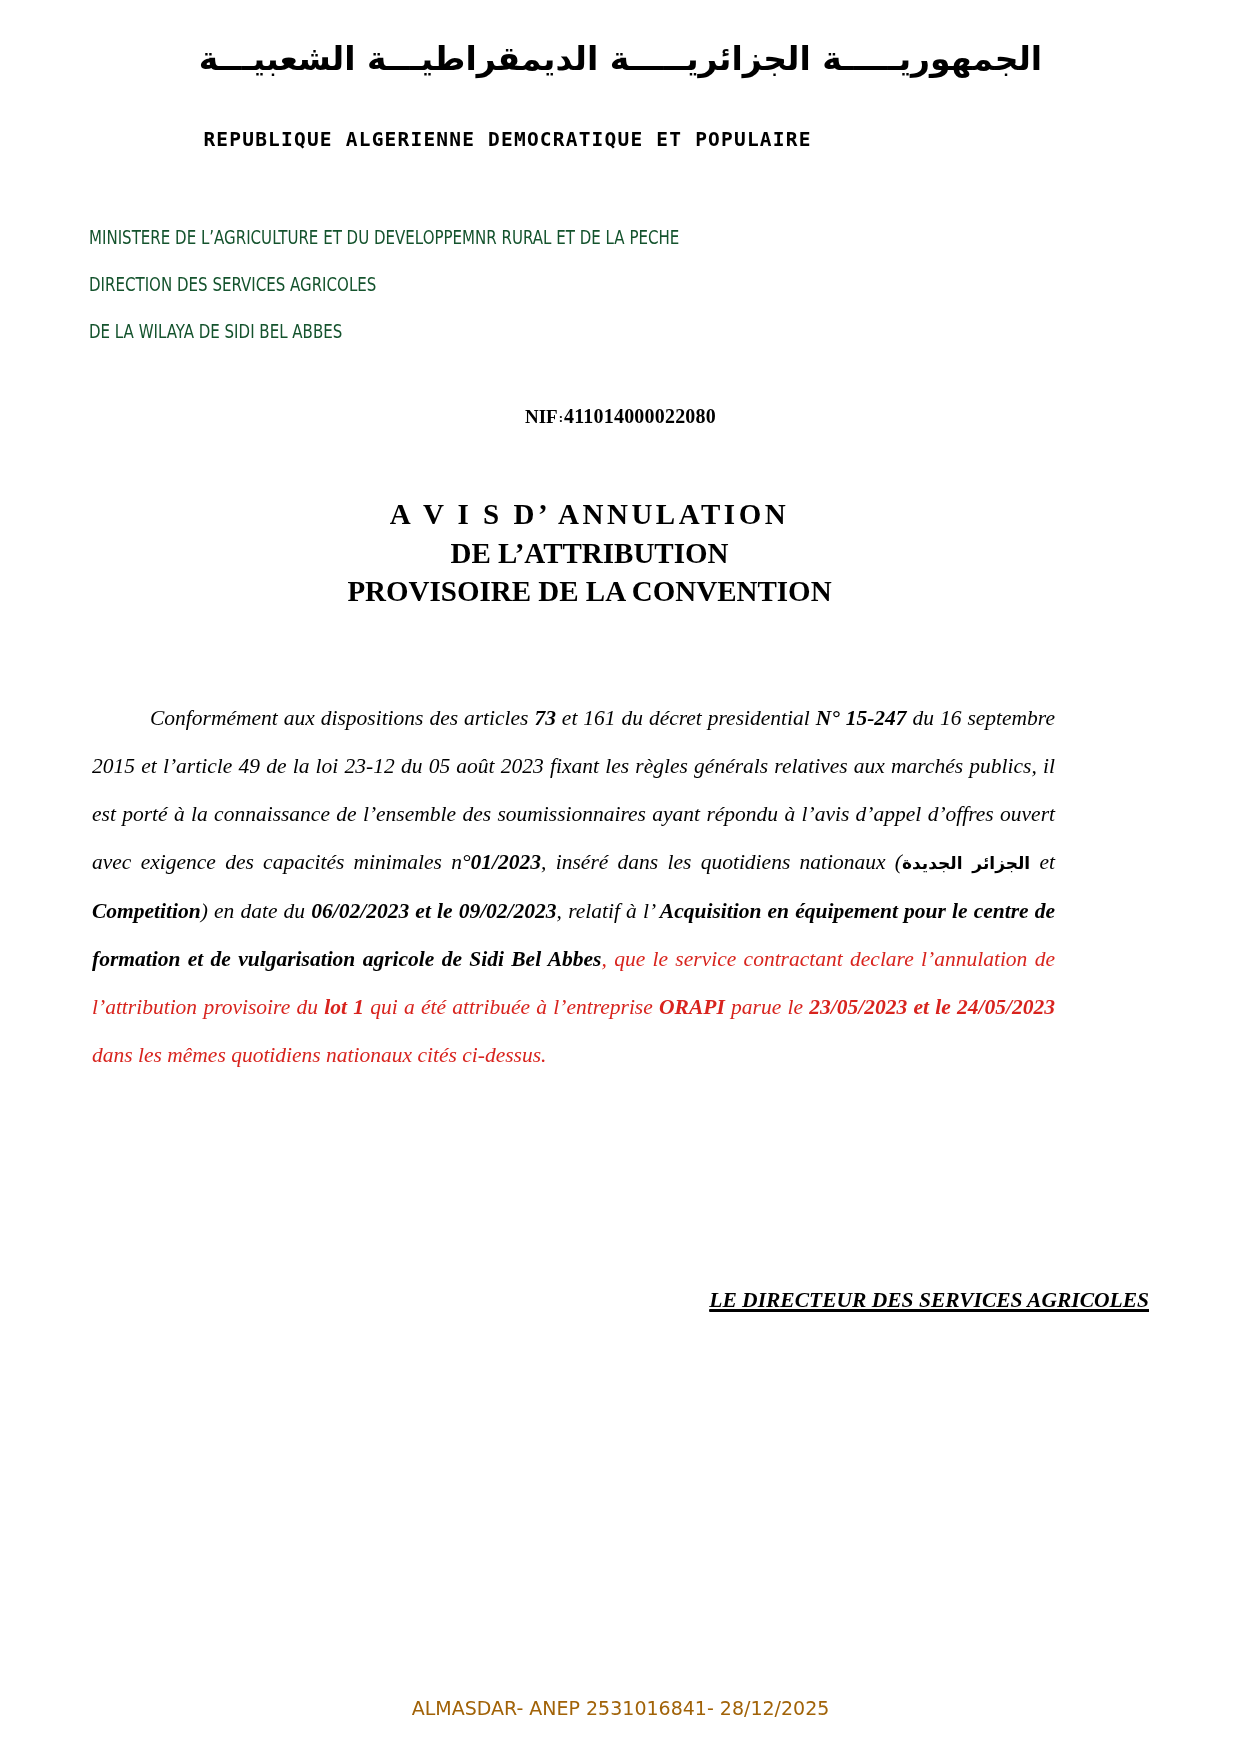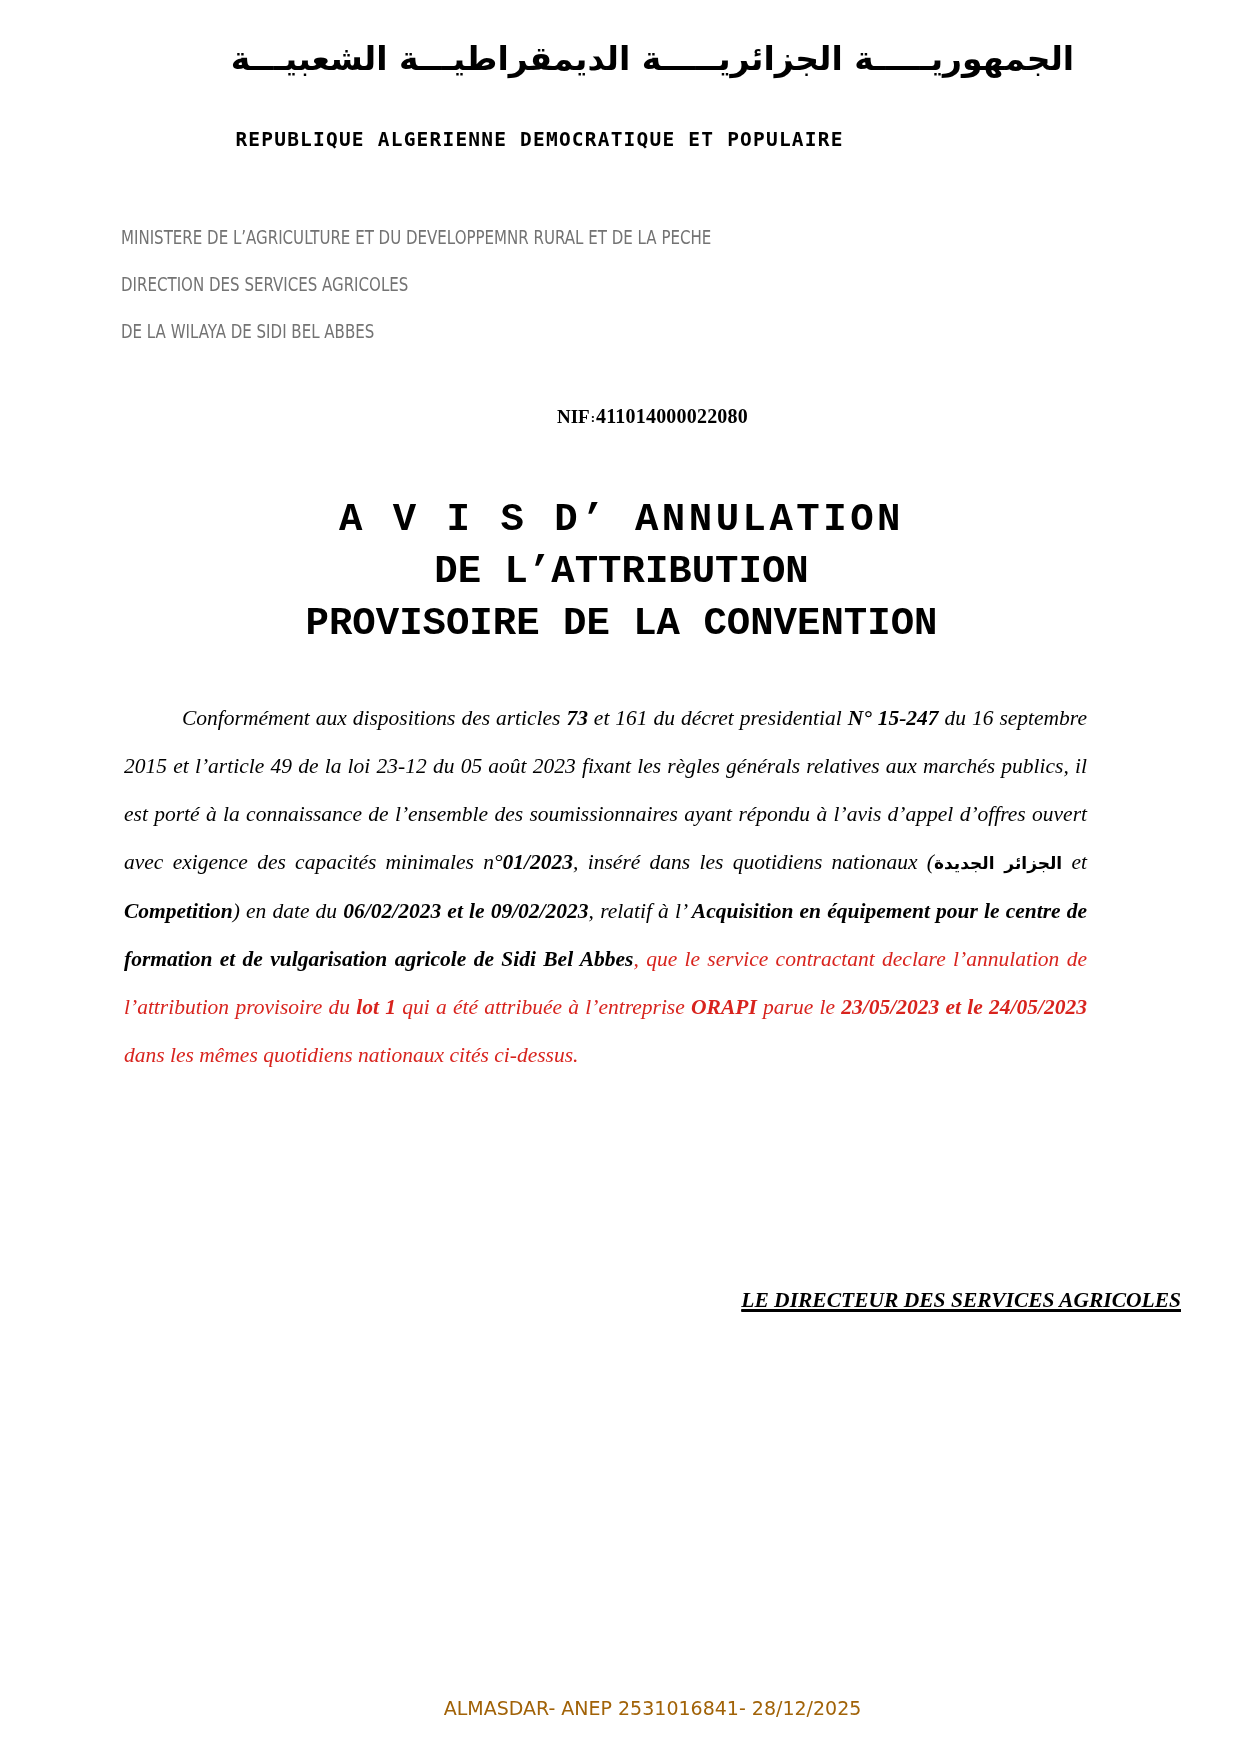--- a/index.html
+++ b/index.html
@@ -13,21 +13,20 @@
     position: relative;
     font-family: "Liberation Serif", "DejaVu Serif", serif;
     color: #000000;
     overflow: hidden;
   }
 
   .page {
     position: absolute;
     inset: 0;
     padding: 0;
-    margin-left: 32px;
   }
 
   
   .arabic-title {
     position: absolute;
     top: 38px;
     left: 0;
     width: 1241px;
     text-align: center;
     direction: rtl;
@@ -55,21 +54,21 @@
 
   
   .ministry-block {
     position: absolute;
     top: 228px;
     left: 89px;
     width: 820px;
     font-family: "DejaVu Sans Condensed", "Liberation Sans Narrow", "Liberation Sans", sans-serif;
     font-size: 19px;
     font-stretch: condensed;
-    color: #737373;
+    color: #14532d;
     line-height: 1;
   }
   .ministry-line {
     display: block;
     margin-bottom: 28px;
     transform: scaleX(0.88);
     transform-origin: left center;
     white-space: nowrap;
   }
 
@@ -89,23 +88,23 @@
   .nif-colon { font-size: 13px; vertical-align: 1px; padding: 0 1px; }
   .nif-value { font-size: 20px; letter-spacing: 0.2px; }
 
   
   .doc-title {
     position: absolute;
     top: 495px;
     left: 0;
     width: 1179px;
     text-align: center;
-    font-family: Liberation Mono, monospace;
+    font-family: Liberation Serif, serif;
     font-weight: bold;
-    font-size: 39px;
+    font-size: 29px;
     line-height: 1.33;
     color: #000;
   }
   .doc-title .tl1 { letter-spacing: 0px; }
   .doc-title .avis-spaced { letter-spacing: 3.5px; }
 
   
   .body-para {
     position: absolute;
     top: 672px;

